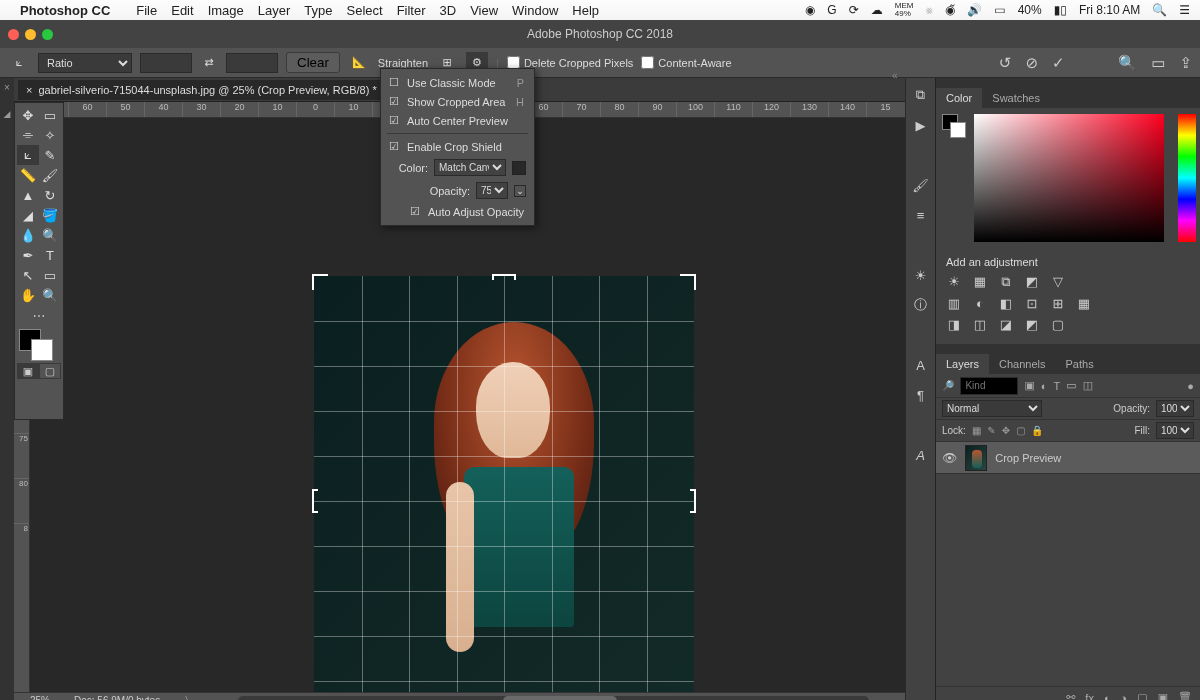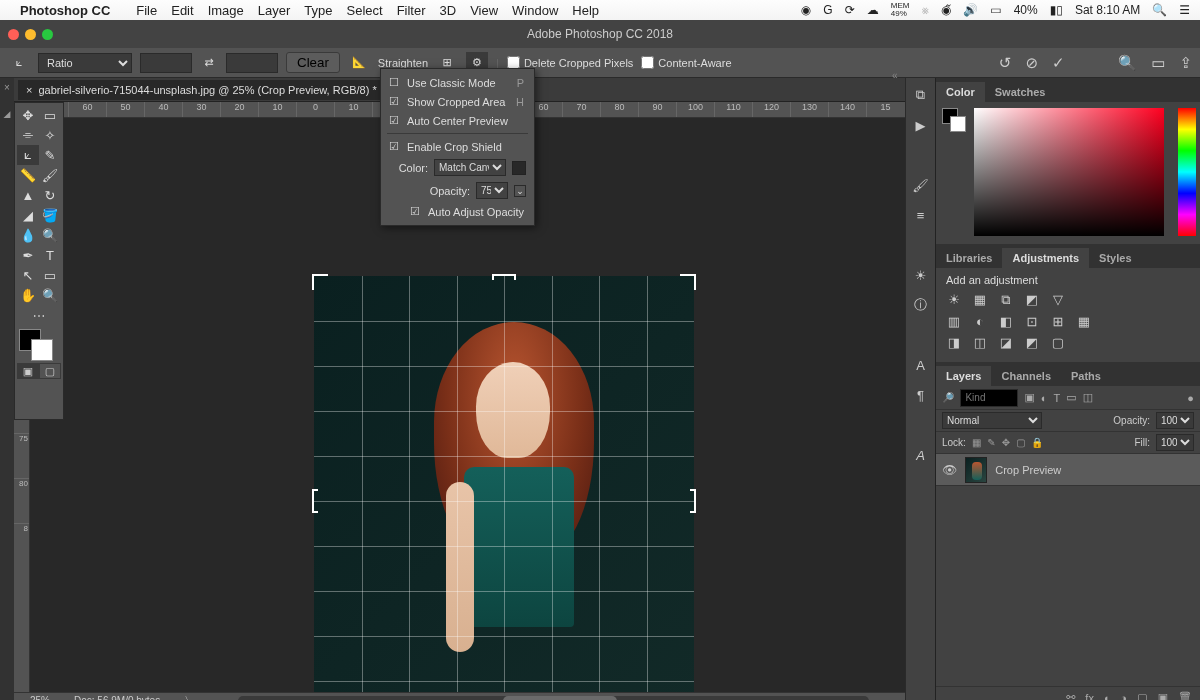--- a/index.html
+++ b/index.html
@@ -69,21 +69,21 @@
 .dropdown select{background:#424242;border:1px solid #2a2a2a;color:#ddd;font-size:10px;height:17px;width:72px}
 .dropdown .opin{width:32px}
 .dropdown .swatchbox{width:14px;height:14px;background:#282828;border:1px solid #222}
 .statusbar { position:absolute; bottom:0; left:0; right:0; height:16px; background:#535353; display:flex; align-items:center; font-size:10px; color:#ccc; padding:0 16px; gap:24px; border-top:1px solid #333; }
 .statusbar .sbscroll{flex:1;height:10px;background:#3a3a3a;margin:0 20px;border-radius:5px;position:relative}
 .statusbar .sbscroll .thumb{position:absolute;left:42%;width:18%;height:100%;background:#6a6a6a;border-radius:5px}
 .iconstrip { width:30px; background:#424242; border-left:1px solid #2a2a2a; display:flex; flex-direction:column; align-items:center; gap:12px; padding-top:8px; color:#ccc; font-size:13px; }
 .iconstrip span{height:18px;display:flex;align-items:center}
 .iconstrip .gap{height:18px}
 .panels { width:265px; background:#424242; display:flex; flex-direction:column; border-left:1px solid #222; }
-.ptabs { height:24px; background:#323232; display:flex; align-items:flex-end;font-weight:bold; }
+.ptabs { height:30px; background:#323232; display:flex; align-items:flex-end; }
 .ptabs span { padding:4px 10px; font-size:11px; color:#aaa; }
 .ptabs .act { background:#424242; color:#ddd; }
 .colorpanel { height:142px; position:relative; padding:6px; }
 .colorpanel .swpair{position:absolute;left:6px;top:6px;width:26px;height:26px}
 .colorpanel .swpair .f{position:absolute;width:16px;height:16px;background:#000;border:1px solid #888;top:0;left:0}
 .colorpanel .swpair .b{position:absolute;width:16px;height:16px;background:#fff;border:1px solid #888;top:8px;left:8px}
 .colorpanel .field{position:absolute;left:38px;top:6px;width:190px;height:128px;background:linear-gradient(to right,#fff,#ff0020);}
 .colorpanel .field::after{content:"";position:absolute;inset:0;background:linear-gradient(to top,#000,transparent)}
 .colorpanel .hue{position:absolute;right:4px;top:6px;width:18px;height:128px;background:linear-gradient(#f00,#ff0,#0f0,#0ff,#00f,#f0f,#f00)}
 .adjpanel { padding:6px 10px; }
@@ -131,21 +131,21 @@
   <span class="ricon">☁</span>
   <span class="ricon">
       <span class="mem"><span>MEM</span><br><span>49%</span></span>
     </span>
   <span class="ricon" style="color:#bbb">⨳</span>
   <span class="ricon">◉᷉</span>
   <span class="ricon">🔊</span>
   <span class="ricon">▭</span>
   <span class="ricon">40%</span>
   <span class="ricon">▮▯</span>
-  <span class="ricon">Sat 8:10 AM</span>
+  <span class="ricon">Fri 8:10 AM</span>
   <span class="ricon">🔍</span>
   <span class="ricon">☰</span>
 </div>
 
 <div class="titlebar">
   <div class="traffic">
     <span class="tl-r"></span>
     <span class="tl-y"></span>
     <span class="tl-g"></span>
   </div>
@@ -302,25 +302,20 @@
     </div>
     <div class="colorpanel">
       <div class="swpair">
           <div class="f"></div>
           <div class="b"></div>
         </div>
       <div class="field"></div>
       <div class="hue"></div>
     </div>
 
-    <div class="ptabs">
-      <span>Libraries</span>
-      <span class="act">Adjustments</span>
-      <span>Styles</span>
-    </div>
     <div class="adjpanel">
       <div class="title">Add an adjustment</div>
       <div class="adjrow">
         <span>☀</span>
           <span>▦</span>
           <span>⧉</span>
           <span>◩</span>
           <span>▽</span>
       </div>
       <div class="adjrow">

